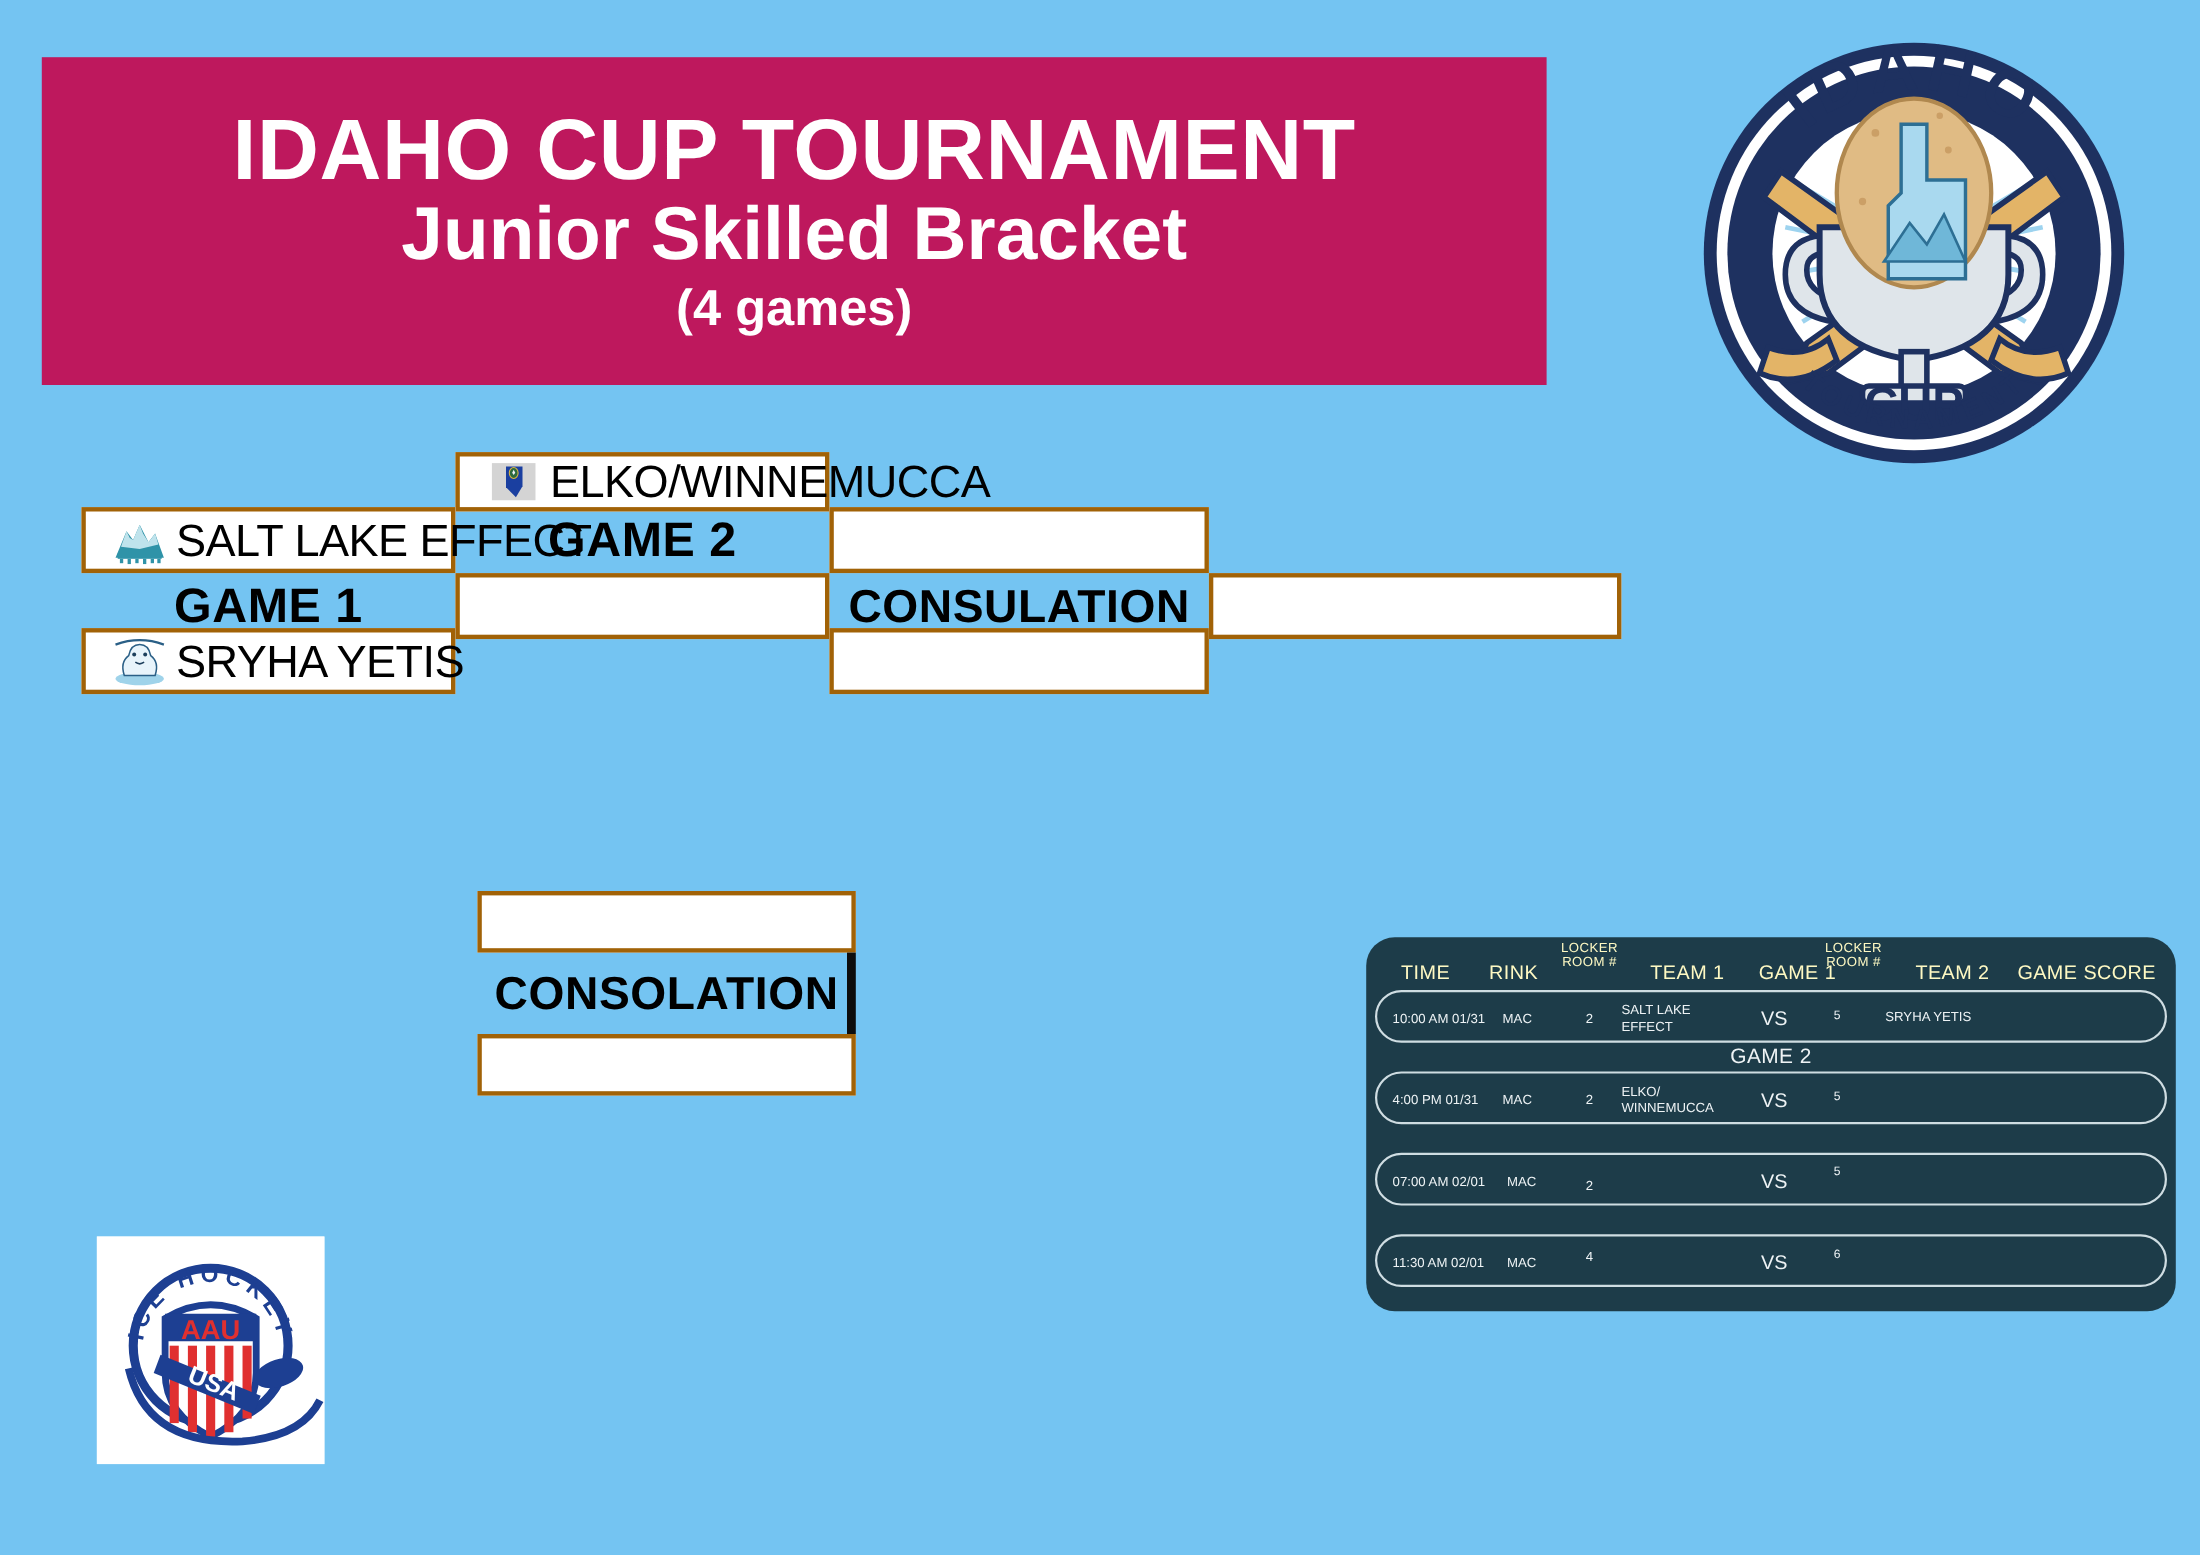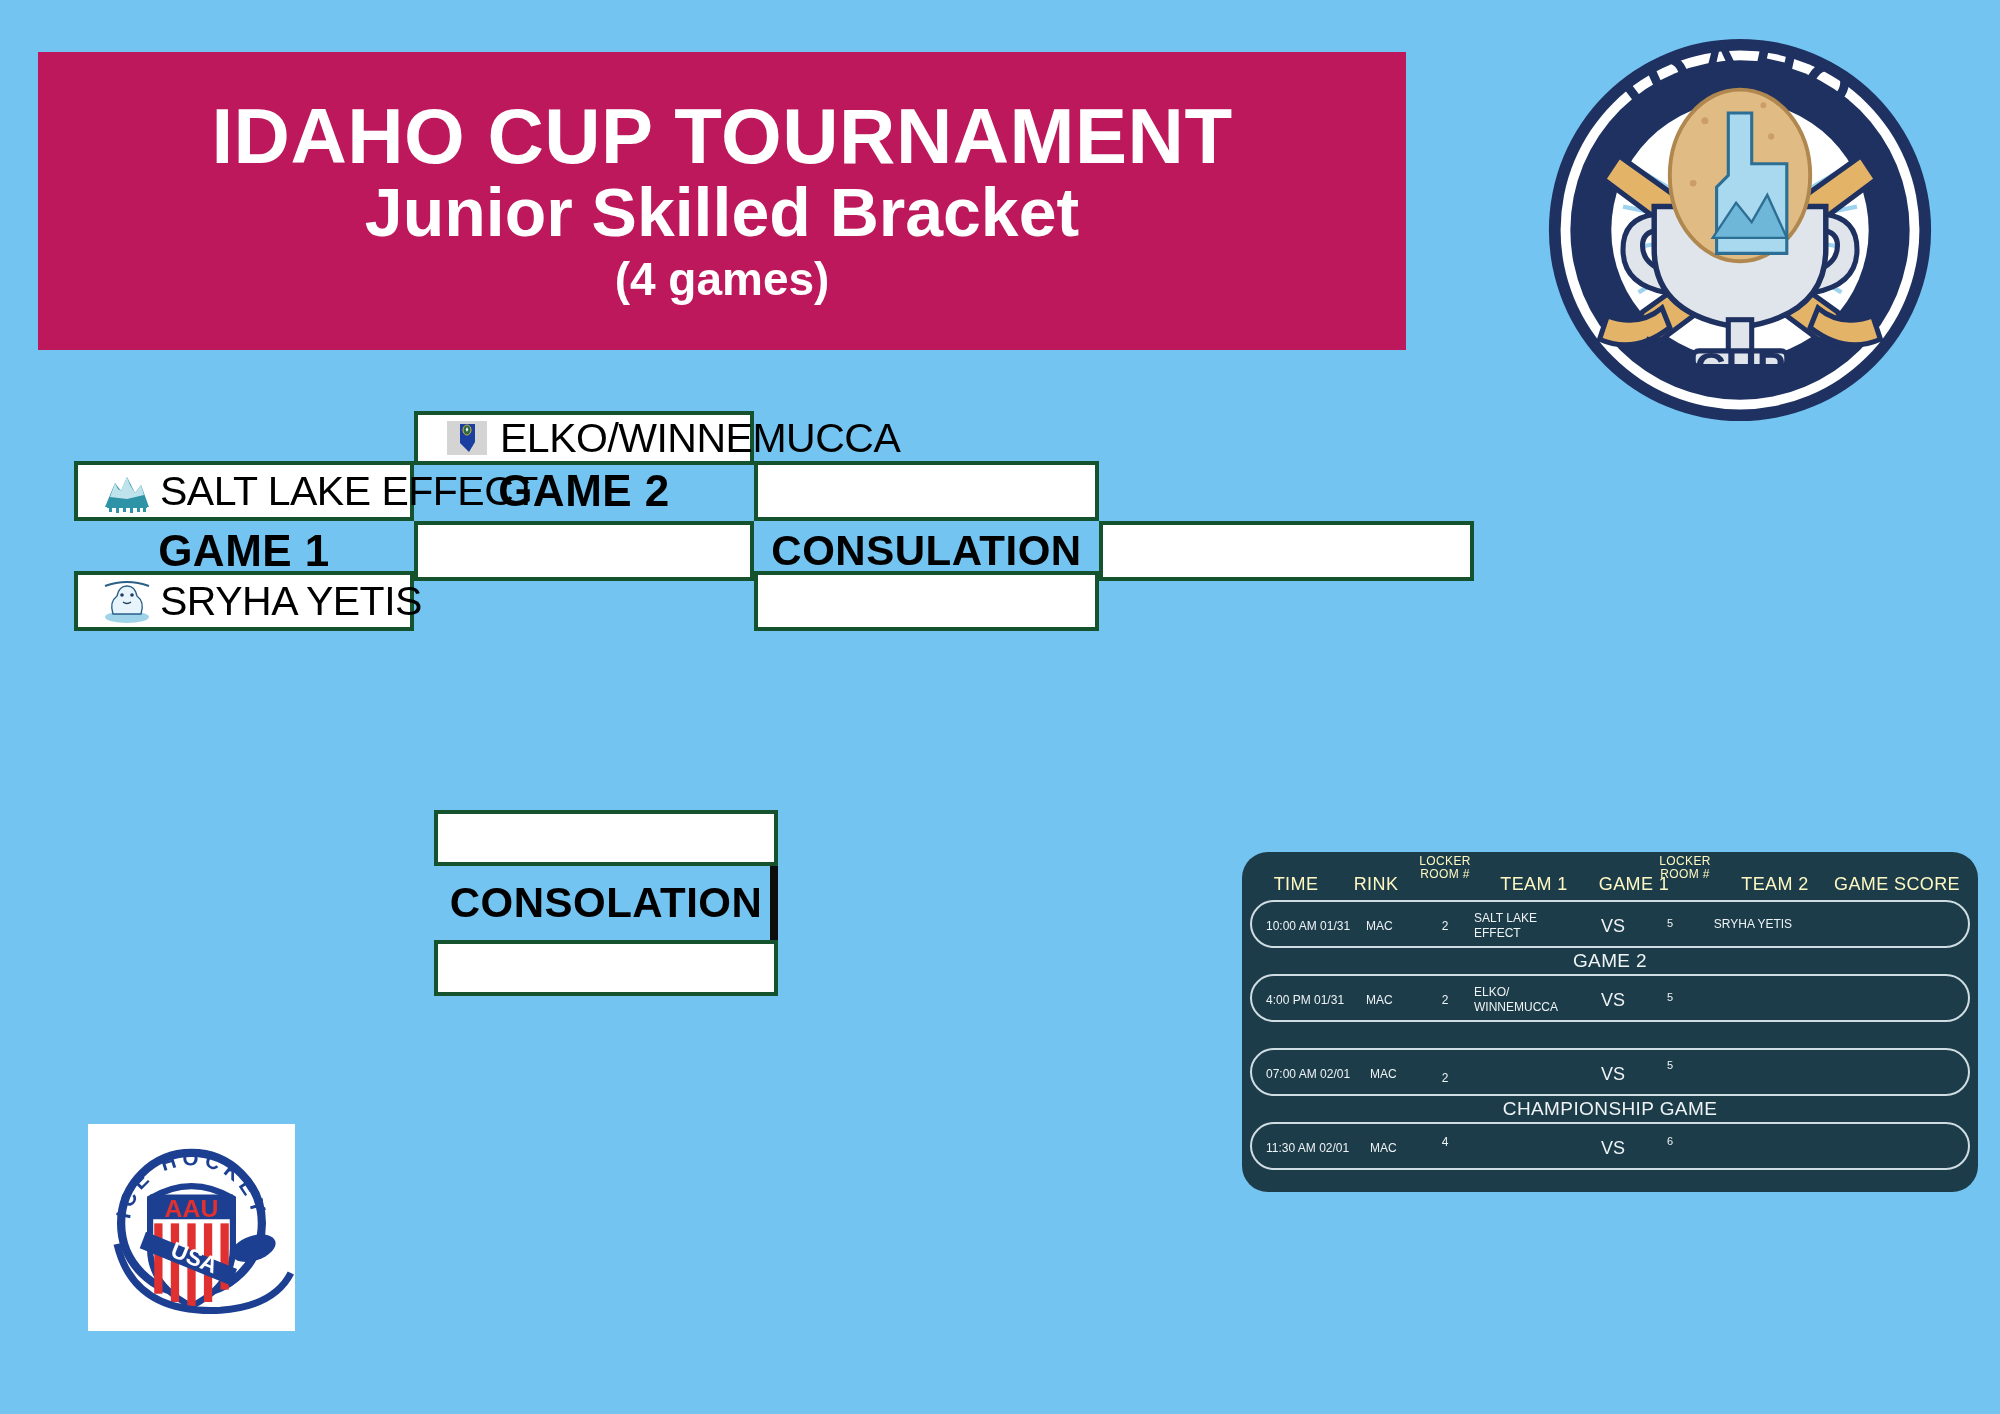--- a/index.html
+++ b/index.html
@@ -68,21 +68,21 @@
     top: 1124px;
     width: 207px;
     height: 207px;
     background: #ffffff;
   }
 
   
   .slot {
     position: absolute;
     background: #ffffff;
-    border: 4px solid #14532d;
+    border: 4px solid #a16207;
     display: flex;
     align-items: center;
   }
   .slot-logo {
     width: 66px;
     height: 52px;
     flex: 0 0 auto;
     margin-left: 16px;
     display: flex;
     align-items: center;
@@ -388,21 +388,20 @@
 
 
   <div class="sched-row" style="top:196px;">
     <div class="cell" style="left:14px; top:0; height:48px; width:104px;">07:00 AM 02/01</div>
     <div class="cell" style="left:118px; top:0; height:48px; width:52px;">MAC</div>
     <div class="cell center" style="left:160px; top:4px; height:48px; width:66px;">2</div>
     <div class="cell center vs" style="left:326px; top:0; height:48px; width:70px;">VS</div>
     <div class="cell center lr" style="left:396px; top:-6px; height:44px; width:44px;">5</div>
   </div>
 
-  <div class="sched-sep" style="top:246px;">CHAMPIONSHIP GAME</div>
 
   <div class="sched-row" style="top:270px;">
     <div class="cell" style="left:14px; top:0; height:48px; width:104px;">11:30 AM 02/01</div>
     <div class="cell" style="left:118px; top:0; height:48px; width:52px;">MAC</div>
     <div class="cell center" style="left:160px; top:-6px; height:48px; width:66px;">4</div>
     <div class="cell center vs" style="left:326px; top:0; height:48px; width:70px;">VS</div>
     <div class="cell center lr" style="left:396px; top:-4px; height:44px; width:44px;">6</div>
   </div>
 
 </div>

